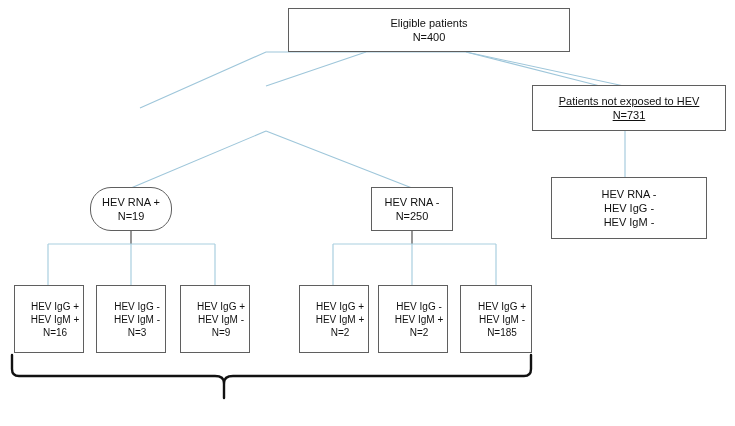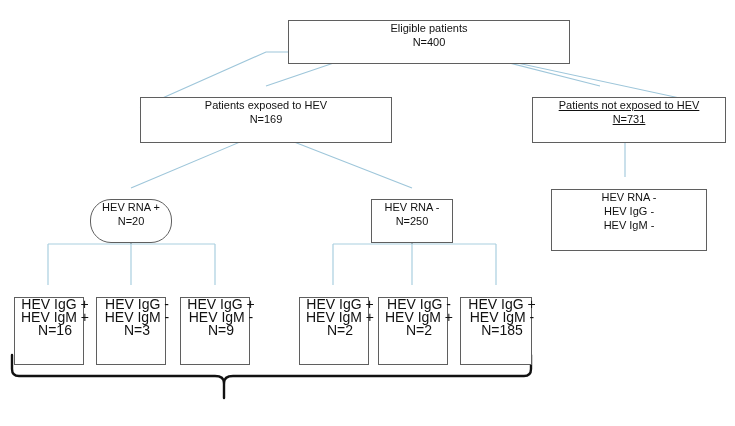--- a/index.html
+++ b/index.html
@@ -23,32 +23,32 @@
     height: 426px;
   }
   .node {
     position: absolute;
     box-sizing: border-box;
     border: 1.2px solid #5f5f5f;
     background: #ffffff;
     display: flex;
     flex-direction: column;
     align-items: center;
+    justify-content: center;
     text-align: center;
     font-size: 11px;
     line-height: 14px;
     color: #111111;
     z-index: 5;
-    margin-top: 12px;
   }
   .node .ln {
     display: block;
     white-space: nowrap;
   }
-  .leaf { font-size: 14px; line-height: 13px; padding-left: 12px; }
+  .leaf { font-size: 10px; line-height: 13px; padding-left: 12px; }
   .caption {
     position: absolute;
     font-size: 11px;
     line-height: 14px;
     color: #111111;
     white-space: nowrap;
     z-index: 6;
   }
   svg.edges {
     position: absolute;
@@ -102,33 +102,29 @@
              Q 531 376 531 369
              L 531 355"></path>
     <path class="brace" d="M 224 383 L 224 398"></path>
   </svg>
 
   <div class="node" style="left:288px; top:8px; width:282px; height:44px;">
     <span class="ln">Eligible patients</span>
     <span class="ln">N=400</span>
   </div>
 
-  <div class="node" style="left:140px; top:85px; width:252px; height:46px;">
-    <span class="ln">Patients exposed to HEV</span>
-    <span class="ln">N=169</span>
-  </div>
 
   <div class="node" style="left:532px; top:85px; width:194px; height:46px;text-decoration:underline;">
     <span class="ln">Patients not exposed to HEV</span>
     <span class="ln">N=731</span>
   </div>
 
   <div class="node" style="left:90px; top:187px; width:82px; height:44px;border-radius:21px;">
     <span class="ln">HEV RNA +</span>
-    <span class="ln">N=20</span>
+    <span class="ln">N=19</span>
   </div>
 
   <div class="node" style="left:371px; top:187px; width:82px; height:44px;">
     <span class="ln">HEV RNA -</span>
     <span class="ln">N=250</span>
   </div>
 
   <div class="node" style="left:551px; top:177px; width:156px; height:62px;">
     <span class="ln">HEV RNA -</span>
     <span class="ln">HEV IgG -</span>

